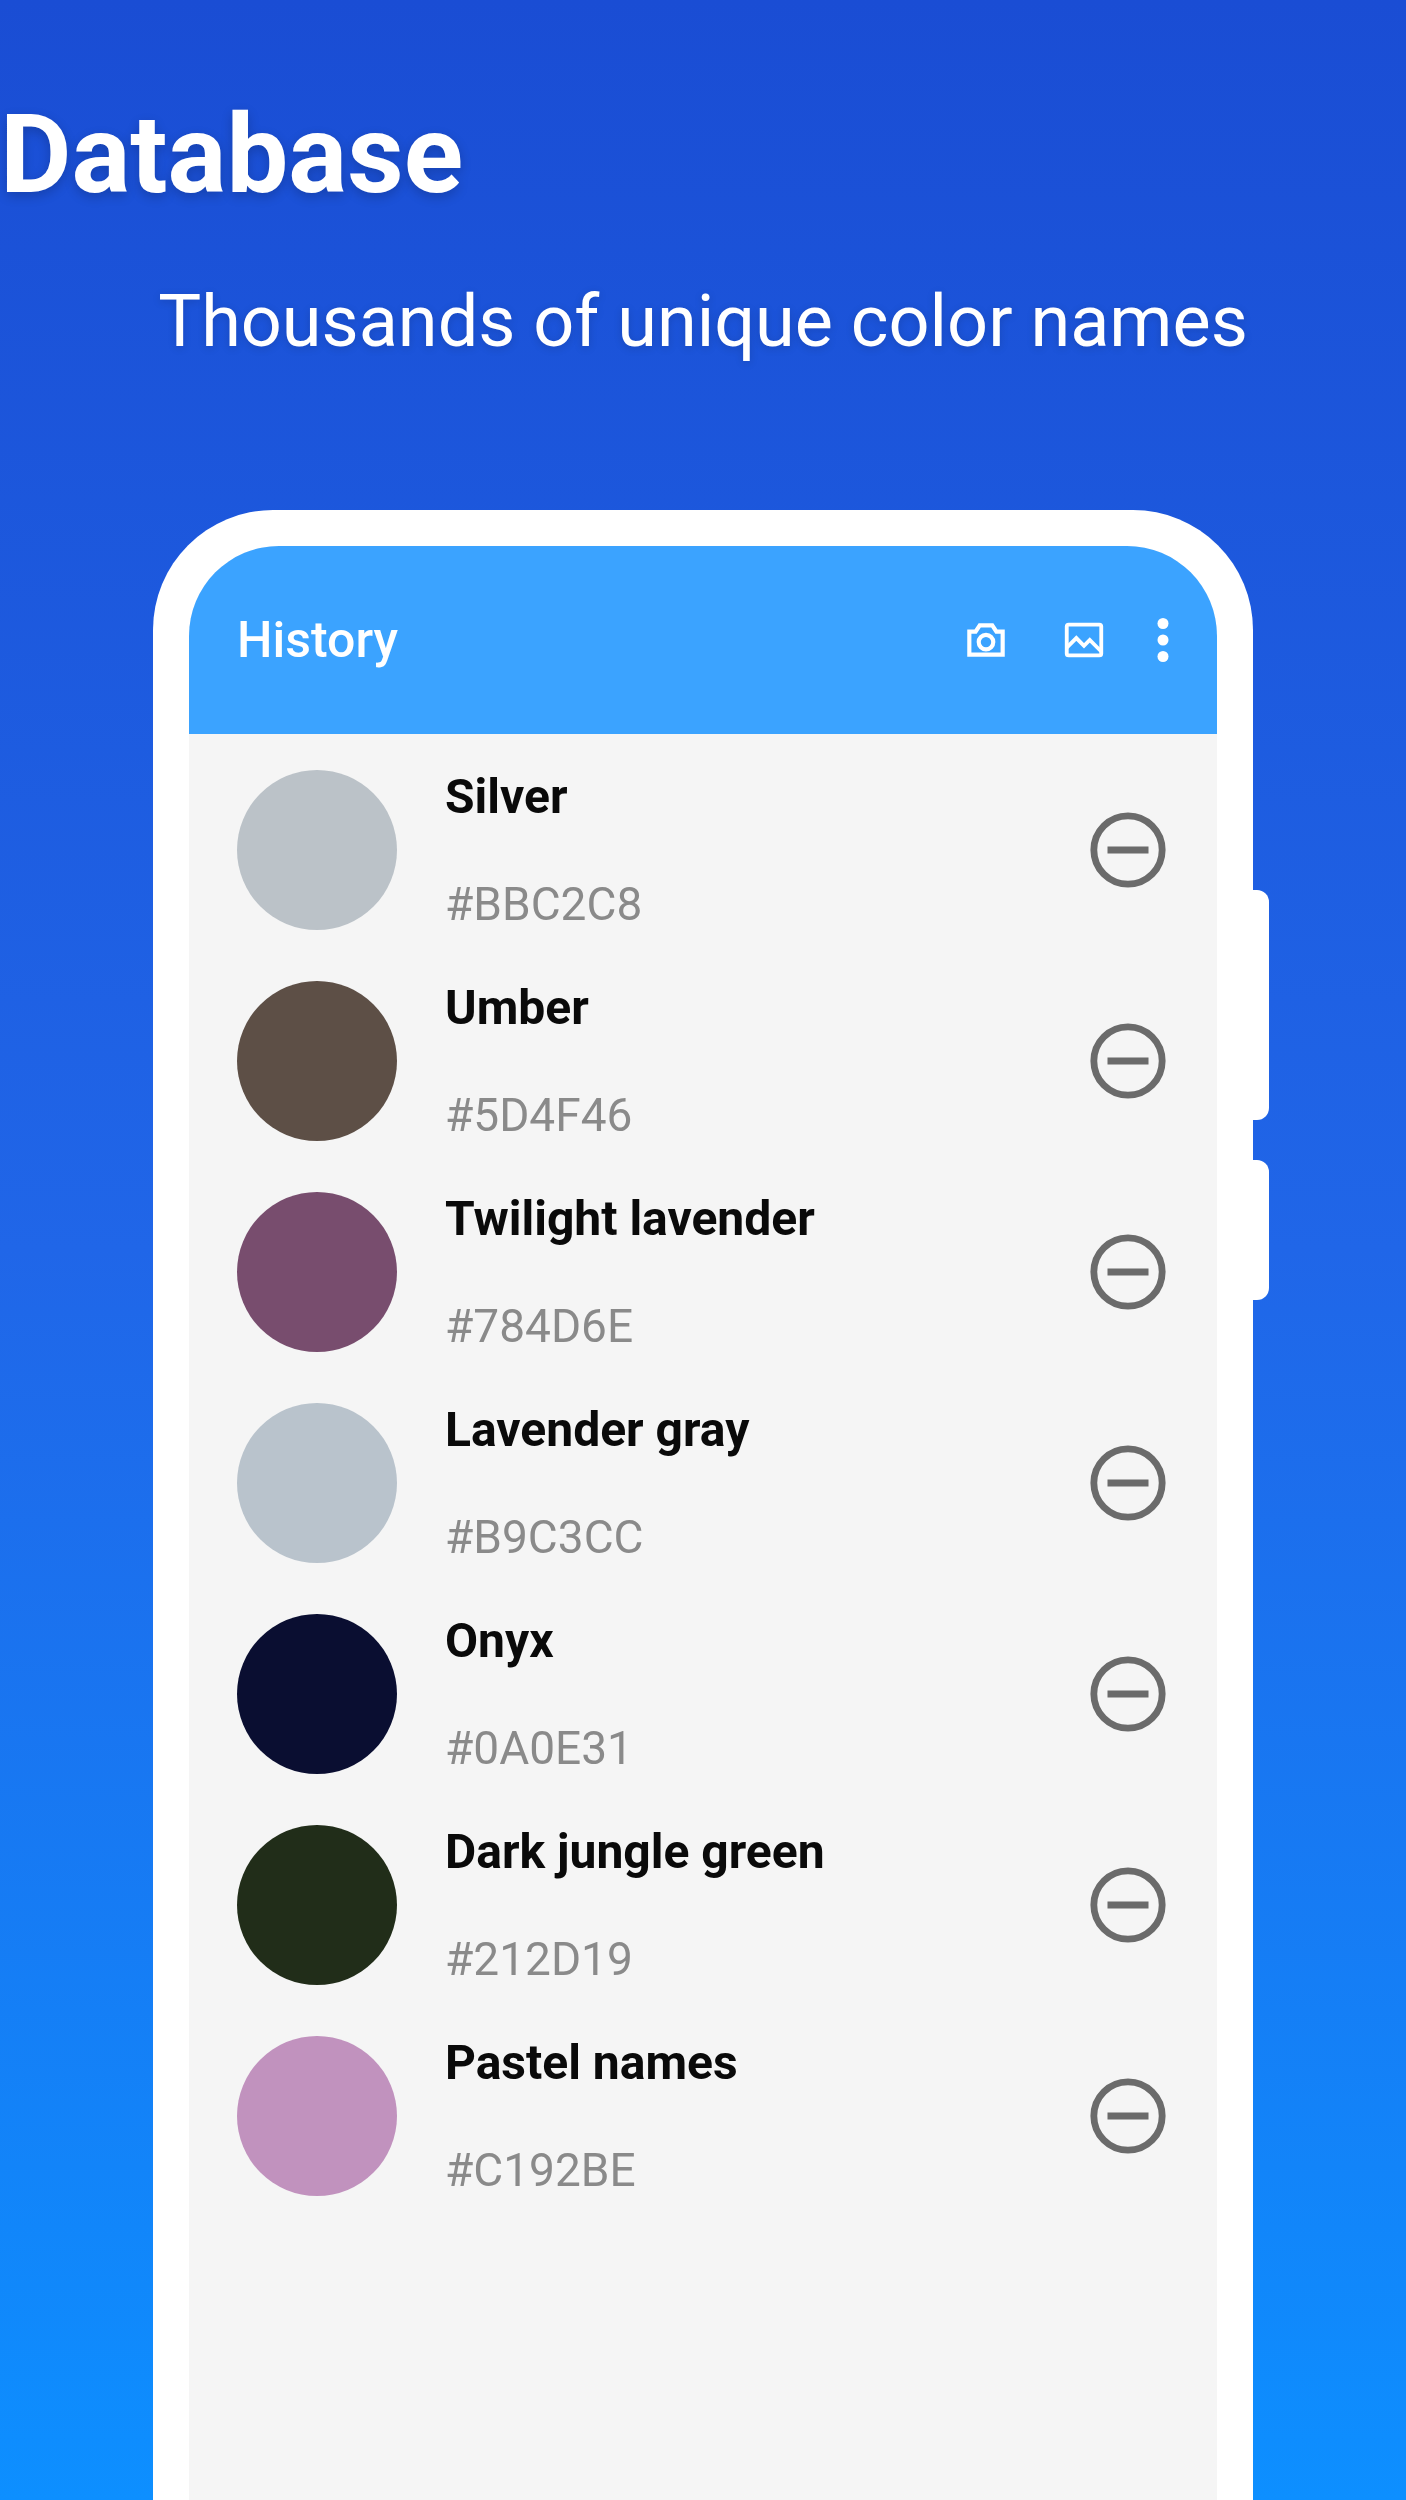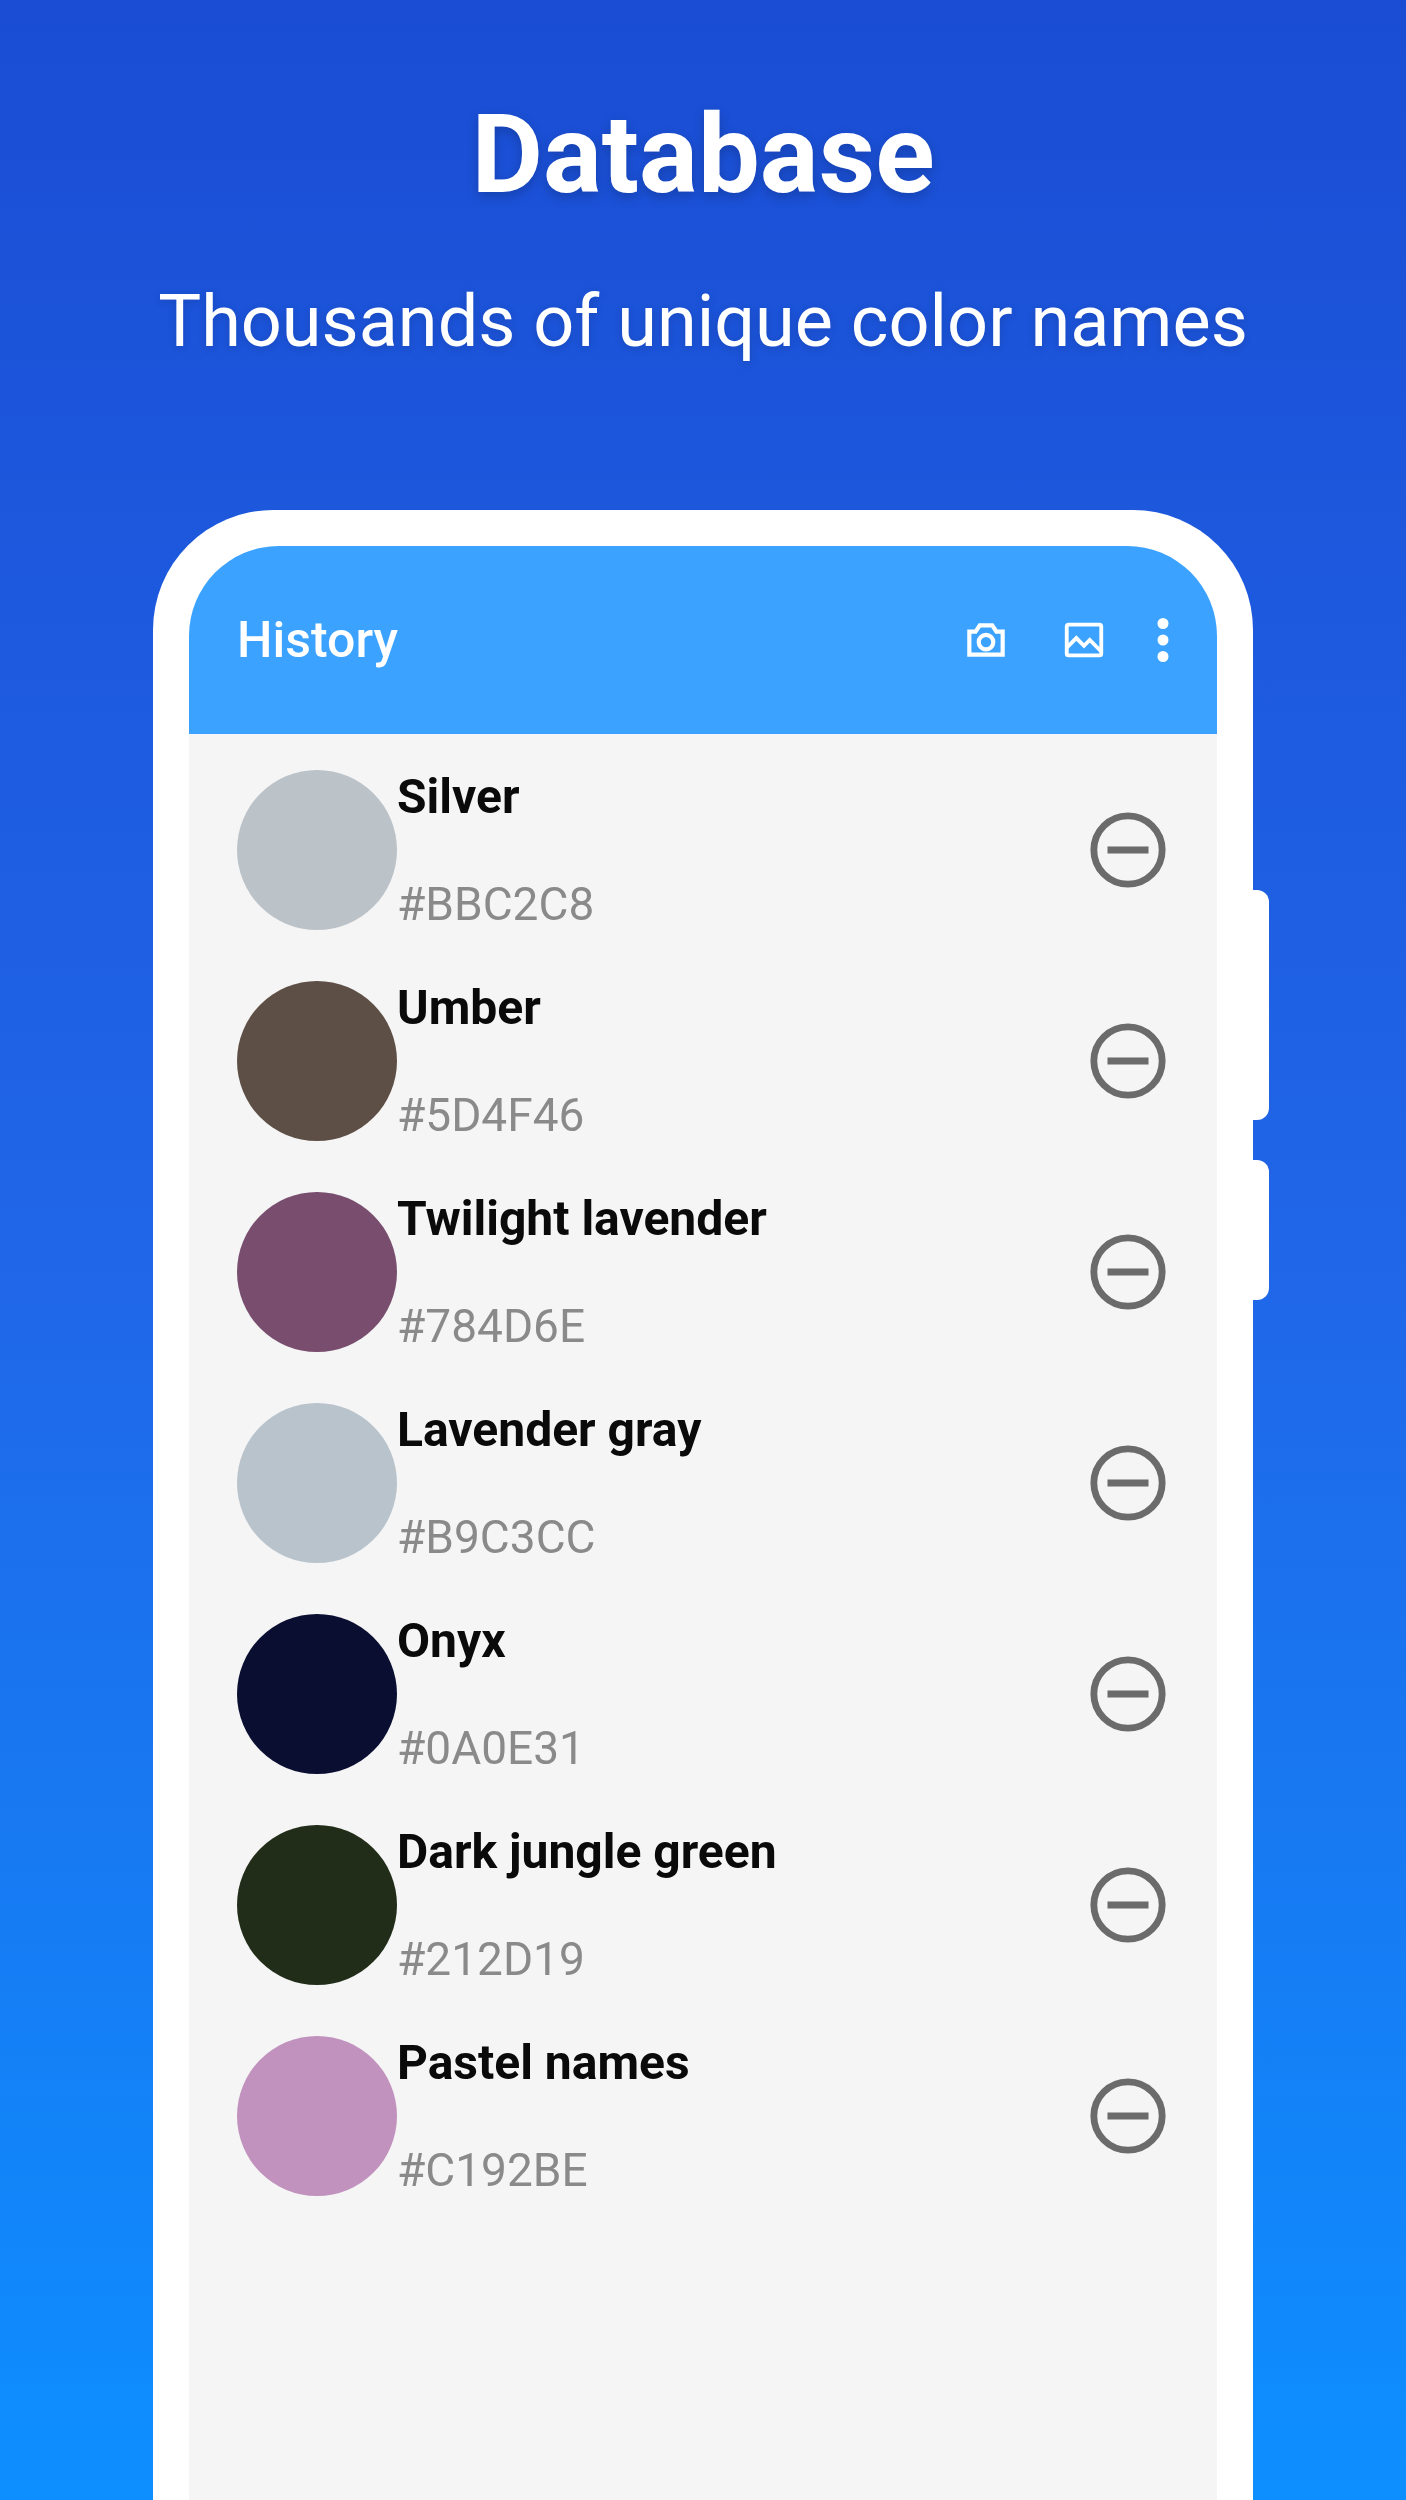--- a/index.html
+++ b/index.html
@@ -11,21 +11,21 @@
     body {
       width: 1406px;
       height: 2500px;
       background: linear-gradient(180deg, #1a4dd4 0%, #2066e8 50%, #0d8fff 100%);
       font-family: -apple-system, BlinkMacSystemFont, "Segoe UI", Roboto, Helvetica, Arial, sans-serif;
       position: relative;
       overflow: hidden;
     }
     
     .promo-title {
-      text-align: center;
+      text-align: left;
       color: #ffffff;
       font-size: 110px;
       font-weight: 700;
       margin-top: 90px;
       text-shadow: 0 4px 12px rgba(0,0,0,0.2);
     }
     
     .promo-subtitle {
       text-align: center;
       color: #ffffff;
@@ -105,20 +105,21 @@
     
     .color-list {
       background: #f5f5f5;
       padding: 10px 0;
     }
     
     .color-item {
       display: flex;
       align-items: center;
       padding: 24px 48px;
+      gap: 48px;
     }
     
     .color-swatch {
       width: 160px;
       height: 160px;
       border-radius: 50%;
       flex-shrink: 0;
     }
     
     .color-info {

